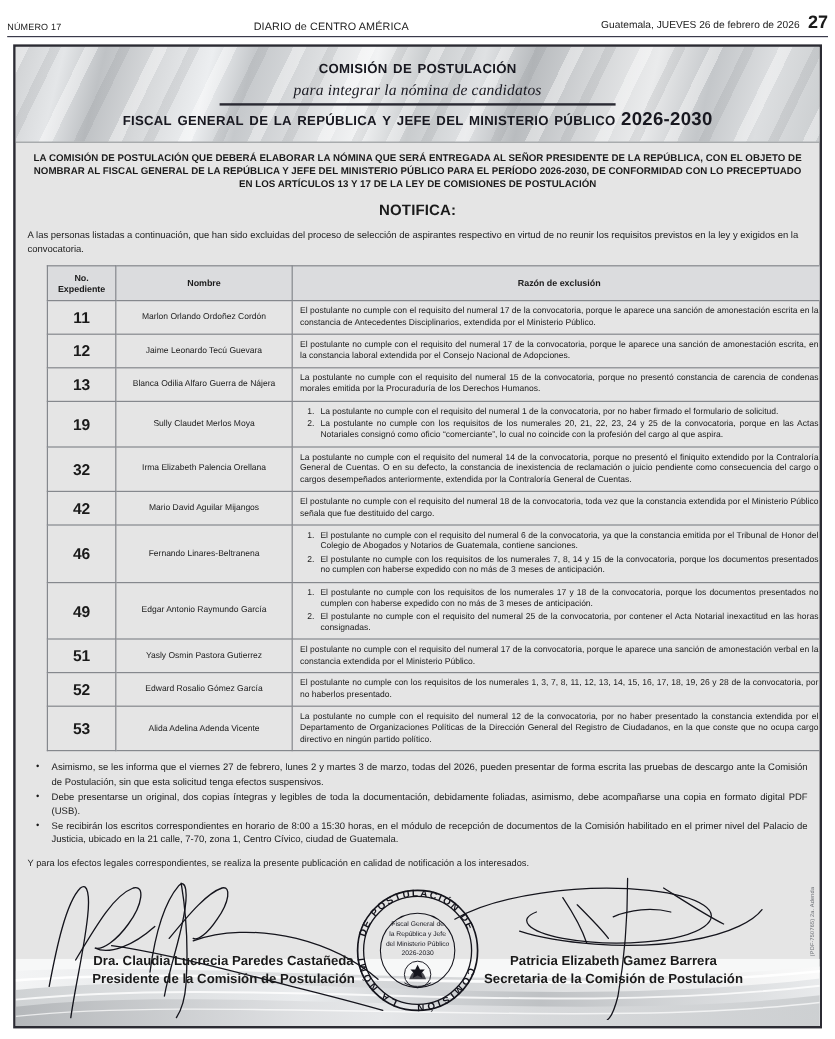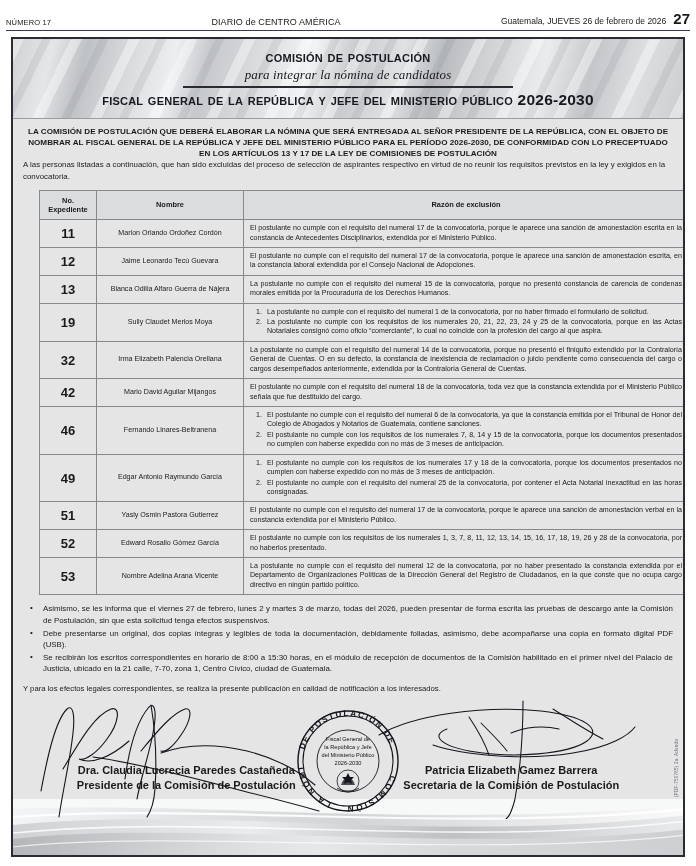--- a/index.html
+++ b/index.html
@@ -208,20 +208,21 @@
       <div class="t-line3">
         <span>Fiscal General de la República y Jefe del Ministerio Público</span><span class="plain">&nbsp;</span><span class="plain">2026-2030</span>
       </div>
     </div>
   </div>
 
   <div class="content">
 
     <div class="legal-block">LA COMISIÓN DE POSTULACIÓN QUE DEBERÁ ELABORAR LA NÓMINA QUE SERÁ ENTREGADA AL SEÑOR PRESIDENTE DE LA REPÚBLICA, CON EL OBJETO DE NOMBRAR AL FISCAL GENERAL DE LA REPÚBLICA Y JEFE DEL MINISTERIO PÚBLICO PARA EL PERÍODO 2026-2030, DE CONFORMIDAD CON LO PRECEPTUADO EN LOS ARTÍCULOS 13 Y 17 DE LA LEY DE COMISIONES DE POSTULACIÓN</div>
 
+    <div class="notifica">NOTIFICA:</div>
 
     <div class="intro">A las personas listadas a continuación, que han sido excluidas del proceso de selección de aspirantes respectivo en virtud de no reunir los requisitos previstos en la ley y exigidos en la convocatoria.</div>
 
     <table class="excl">
       <colgroup>
         <col class="c-exp">
           <col class="c-nom">
           <col class="c-raz">
       </colgroup>
       <thead>
@@ -295,21 +296,21 @@
             <td class="nom">Yasly Osmin Pastora Gutierrez</td>
             <td class="raz">El postulante no cumple con el requisito del numeral 17 de la convocatoria, porque le aparece una sanción de amonestación verbal en la constancia extendida por el Ministerio Público.</td>
           </tr>
           <tr>
             <td class="exp">52</td>
             <td class="nom">Edward  Rosalio Gómez García</td>
             <td class="raz">El postulante no cumple con los requisitos de los numerales 1, 3, 7, 8, 11, 12, 13, 14, 15, 16, 17, 18, 19, 26 y 28 de la convocatoria, por no haberlos presentado.</td>
           </tr>
           <tr>
             <td class="exp">53</td>
-            <td class="nom">Nombre Adelina Arana Vicente</td>
+            <td class="nom">Alida Adelina Adenda Vicente</td>
             <td class="raz">La postulante no cumple con el requisito del numeral 12 de la convocatoria, por no haber presentado la constancia extendida por el Departamento de Organizaciones Políticas de la Dirección General del Registro de Ciudadanos, en la que conste que no ocupa cargo directivo en ningún partido político.</td>
           </tr>
         </tbody>
     </table>
 
     <ul class="notes" id="notes-list">
         <li>Asimismo, se les informa que el viernes 27 de febrero, lunes 2 y martes 3 de marzo, todas del 2026, pueden presentar de forma escrita las pruebas de descargo ante la Comisión de Postulación, sin que esta solicitud tenga efectos suspensivos.</li>
         <li>Debe presentarse un original, dos copias íntegras y legibles de toda la documentación, debidamente foliadas, asimismo, debe acompañarse una copia en formato digital PDF (USB).</li>
         <li>Se recibirán los escritos correspondientes en horario de 8:00 a 15:30 horas, en el módulo de recepción de documentos de la Comisión habilitado en el primer nivel del Palacio de Justicia, ubicado en la 21 calle, 7-70, zona 1, Centro Cívico, ciudad de Guatemala.</li>
       </ul>

